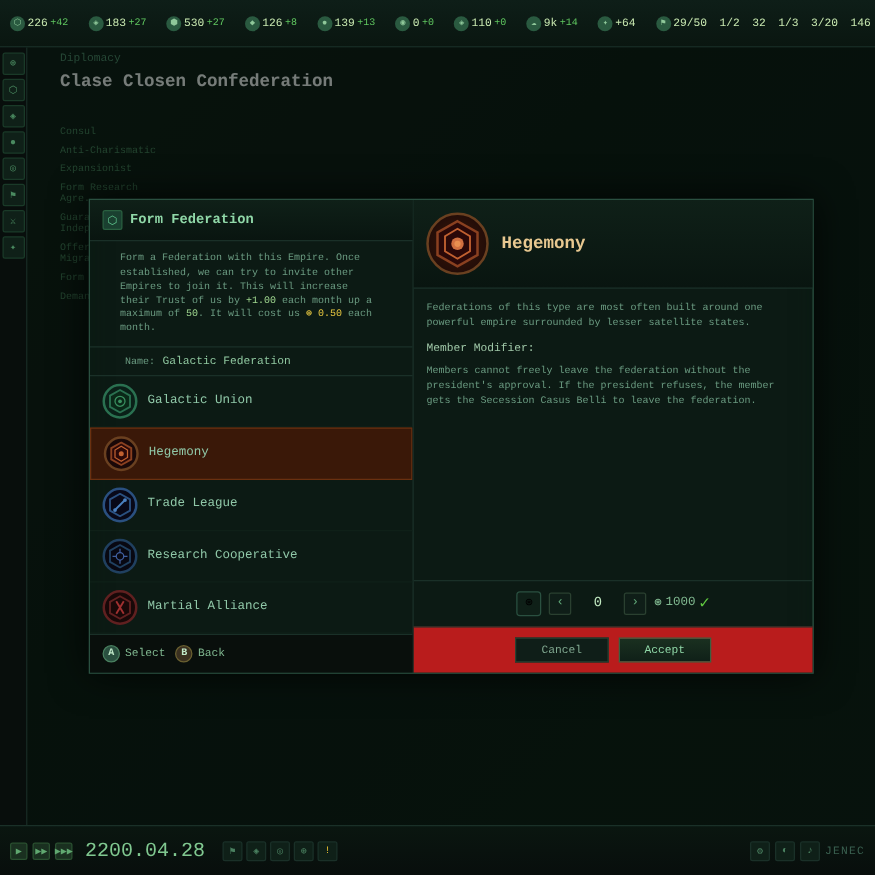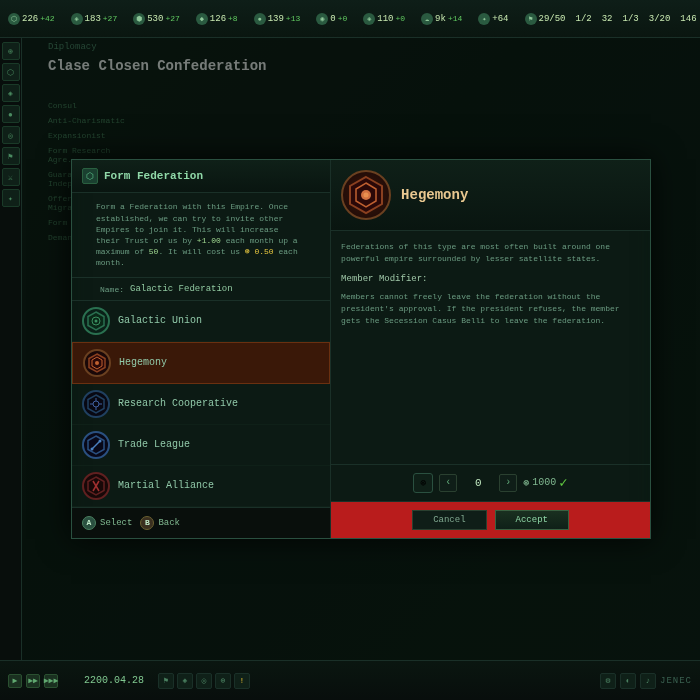--- a/index.html
+++ b/index.html
@@ -444,22 +444,22 @@
       display: flex;
       align-items: center;
       justify-content: center;
       font-size: 8px;
       color: #60a870;
       cursor: pointer;
     }
 
     .date-display {
       color: #80c890;
-      font-size: 10px;
-      margin-left: 20px;
+      font-size: 16px;
+      margin-left: 4px;
     }
 
     .bottom-icons {
       display: flex;
       gap: 3px;
       margin-left: 8px;
     }
 
     .bottom-icon {
       width: 16px; height: 16px;
@@ -629,46 +629,46 @@
             <svg class="hex-svg" viewBox="0 0 20 20">
               <polygon points="10,1 18,5.5 18,14.5 10,19 2,14.5 2,5.5" fill="#2a0808" stroke="#8a4020" stroke-width="1.5"></polygon>
               <polygon points="10,4 15,7 15,13 10,16 5,13 5,7" fill="none" stroke="#c06030" stroke-width="1"></polygon>
               <circle cx="10" cy="10" r="2" fill="#c06030"></circle>
             </svg>
           </div>
           <span class="fed-name">Hegemony</span>
         </div>
 
         <div class="fed-item">
+          <div class="fed-icon trade">
+            <svg class="hex-svg" viewBox="0 0 20 20">
+              <polygon points="10,1 18,5.5 18,14.5 10,19 2,14.5 2,5.5" fill="#080818" stroke="#2a5080" stroke-width="1.5"></polygon>
+              <line x1="6" y1="14" x2="14" y2="6" stroke="#4a80c0" stroke-width="1.5"></line>
+              <circle cx="6" cy="14" r="1.5" fill="#4a80c0"></circle>
+              <circle cx="14" cy="6" r="1.5" fill="#4a80c0"></circle>
+            </svg>
+          </div>
+          <span class="fed-name">Trade League</span>
+        </div>
+
+        <div class="fed-item">
           <div class="fed-icon research">
             <svg class="hex-svg" viewBox="0 0 20 20">
               <polygon points="10,1 18,5.5 18,14.5 10,19 2,14.5 2,5.5" fill="#080812" stroke="#204060" stroke-width="1.5"></polygon>
               <circle cx="10" cy="10" r="3" fill="none" stroke="#4060a0" stroke-width="1"></circle>
               <line x1="10" y1="4" x2="10" y2="7" stroke="#4060a0" stroke-width="1"></line>
               <line x1="10" y1="13" x2="10" y2="16" stroke="#4060a0" stroke-width="1"></line>
               <line x1="4" y1="10" x2="7" y2="10" stroke="#4060a0" stroke-width="1"></line>
               <line x1="13" y1="10" x2="16" y2="10" stroke="#4060a0" stroke-width="1"></line>
             </svg>
           </div>
           <span class="fed-name">Research Cooperative</span>
         </div>
 
         <div class="fed-item">
-          <div class="fed-icon trade">
-            <svg class="hex-svg" viewBox="0 0 20 20">
-              <polygon points="10,1 18,5.5 18,14.5 10,19 2,14.5 2,5.5" fill="#080818" stroke="#2a5080" stroke-width="1.5"></polygon>
-              <line x1="6" y1="14" x2="14" y2="6" stroke="#4a80c0" stroke-width="1.5"></line>
-              <circle cx="6" cy="14" r="1.5" fill="#4a80c0"></circle>
-              <circle cx="14" cy="6" r="1.5" fill="#4a80c0"></circle>
-            </svg>
-          </div>
-          <span class="fed-name">Trade League</span>
-        </div>
-
-        <div class="fed-item">
           <div class="fed-icon martial">
             <svg class="hex-svg" viewBox="0 0 20 20">
               <polygon points="10,1 18,5.5 18,14.5 10,19 2,14.5 2,5.5" fill="#180808" stroke="#602020" stroke-width="1.5"></polygon>
               <line x1="7" y1="5" x2="13" y2="15" stroke="#a03030" stroke-width="1.5"></line>
               <line x1="13" y1="5" x2="7" y2="15" stroke="#a03030" stroke-width="1.5"></line>
             </svg>
           </div>
           <span class="fed-name">Martial Alliance</span>
         </div>
 

